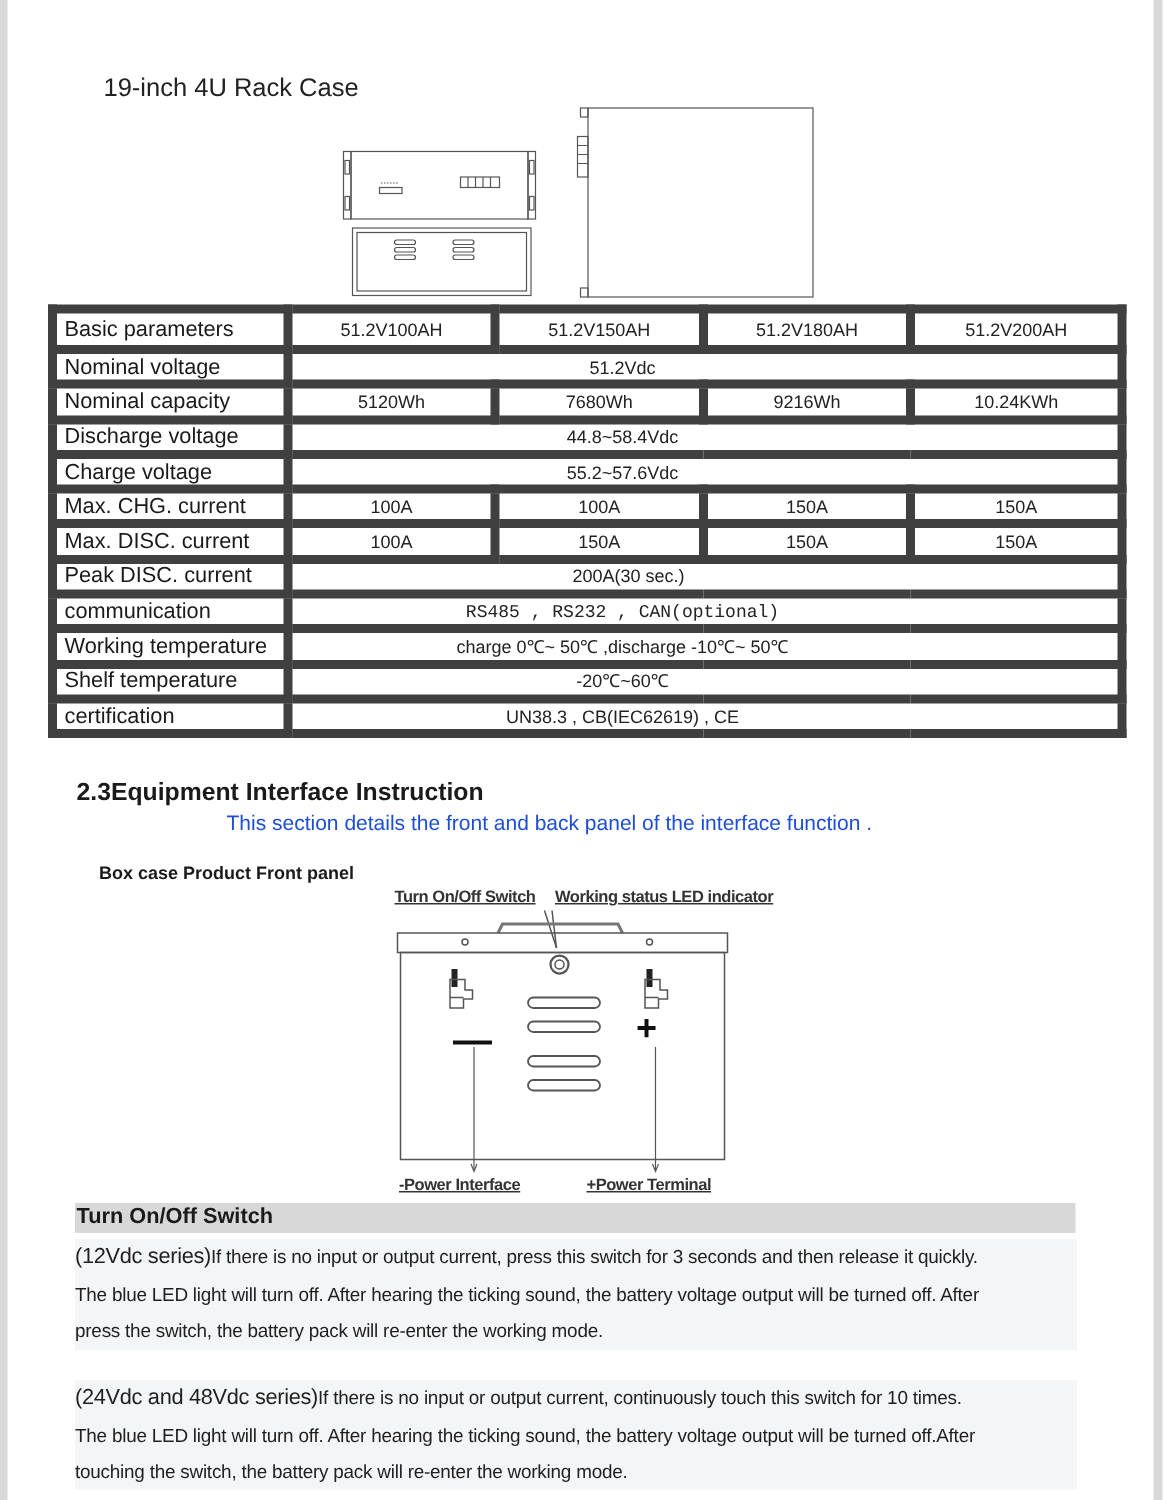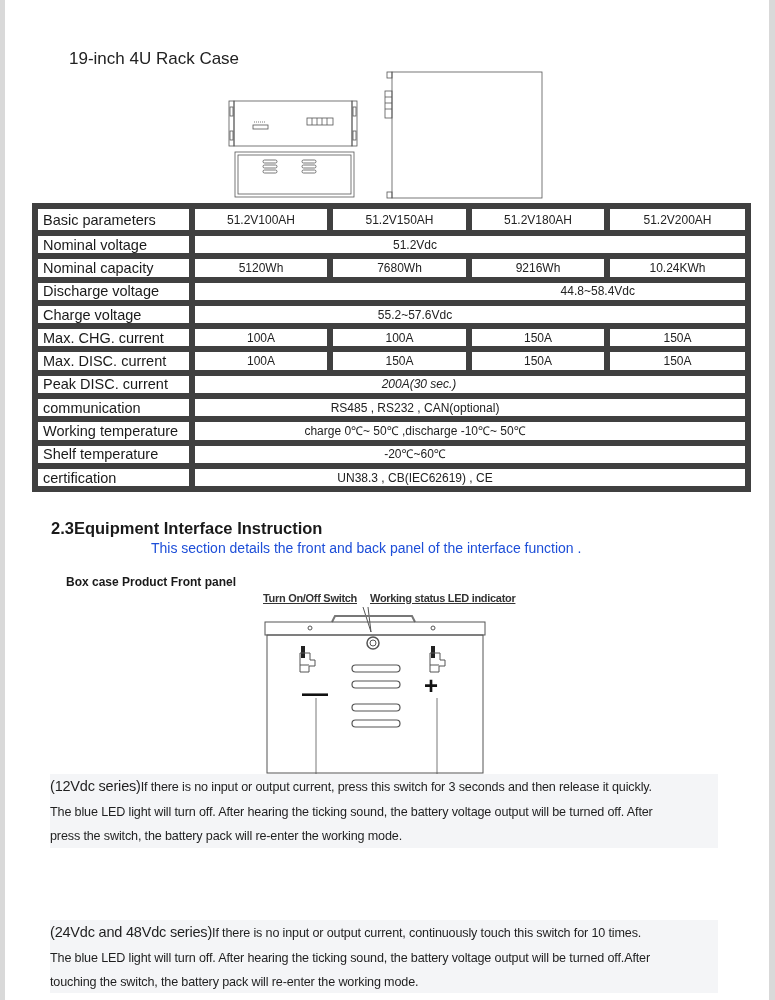--- a/index.html
+++ b/index.html
@@ -39,21 +39,21 @@
   .switch-head {
     position: absolute; left: 50px; top: 802px; width: 666px; height: 20px;
     background: #d8d8d8; font-size: 14.5px; font-weight: bold; line-height: 19px; padding-left: 1px;
     color: #1a1a1a;
   }
   .para {
     position: absolute; left: 50px; width: 668px; background: #f4f5f7;
     font-size: 12.6px; line-height: 24.5px; color: #1f1f1f; letter-spacing: -0.15px;
   }
   .para .series { font-size: 14.5px; letter-spacing: -0.2px; }
-  .para1 { top: 774px; height: 74px; }
+  .para1 { top: 826px; height: 74px; }
   .para2 { top: 888px; height: 73px; margin-top: 32px; }
 </style>
 </head>
 <body>
 
 <div class="edge-left"></div>
 <div class="edge-right"></div>
 
 <div class="rack-title">19-inch 4U Rack Case</div>
 
@@ -122,21 +122,21 @@
       </tr>
       <tr>
         <td class="label">Nominal capacity</td>
         <td>5120Wh</td>
         <td>7680Wh</td>
         <td>9216Wh</td>
         <td>10.24KWh</td>
       </tr>
       <tr>
         <td class="label">Discharge voltage</td>
-        <td colspan="4" style="padding-right: 110px; text-align: right;">44.8~58.4Vdc</td>
+        <td colspan="4" style="padding-right: 110px;">44.8~58.4Vdc</td>
       </tr>
       <tr>
         <td class="label">Charge voltage</td>
         <td colspan="4" style="padding-right: 110px;">55.2~57.6Vdc</td>
       </tr>
       <tr>
         <td class="label">Max. CHG. current</td>
         <td>100A</td>
         <td>100A</td>
         <td>150A</td>
@@ -144,25 +144,25 @@
       </tr>
       <tr>
         <td class="label">Max. DISC. current</td>
         <td>100A</td>
         <td>150A</td>
         <td>150A</td>
         <td>150A</td>
       </tr>
       <tr>
         <td class="label">Peak DISC. current</td>
-        <td colspan="4" style="padding-right: 102px; font-style: italic;">200A(30 sec.)</td>
+        <td colspan="4" style="padding-right: 102px;">200A(30 sec.)</td>
       </tr>
       <tr>
         <td class="label">communication</td>
-        <td colspan="4" style="padding-right: 110px;">RS485 , RS232 , CAN(optional)</td>
+        <td colspan="4" style="padding-right: 110px; font-family: Liberation Mono, monospace;">RS485 , RS232 , CAN(optional)</td>
       </tr>
       <tr>
         <td class="label">Working temperature</td>
         <td colspan="4" style="padding-right: 110px;">charge 0℃~ 50℃ ,discharge -10℃~ 50℃</td>
       </tr>
       <tr>
         <td class="label">Shelf temperature</td>
         <td colspan="4" style="padding-right: 110px;">-20℃~60℃</td>
       </tr>
       <tr>

